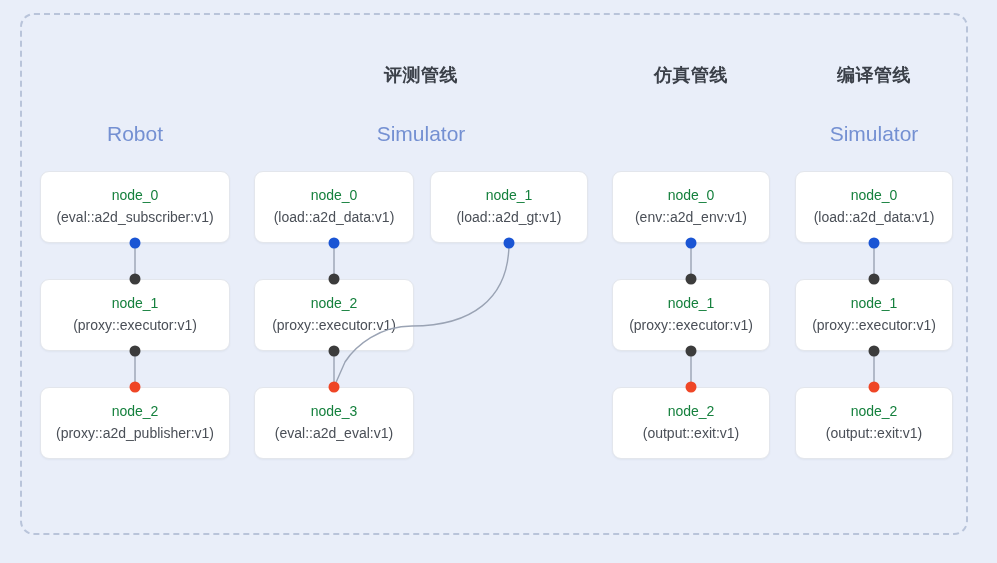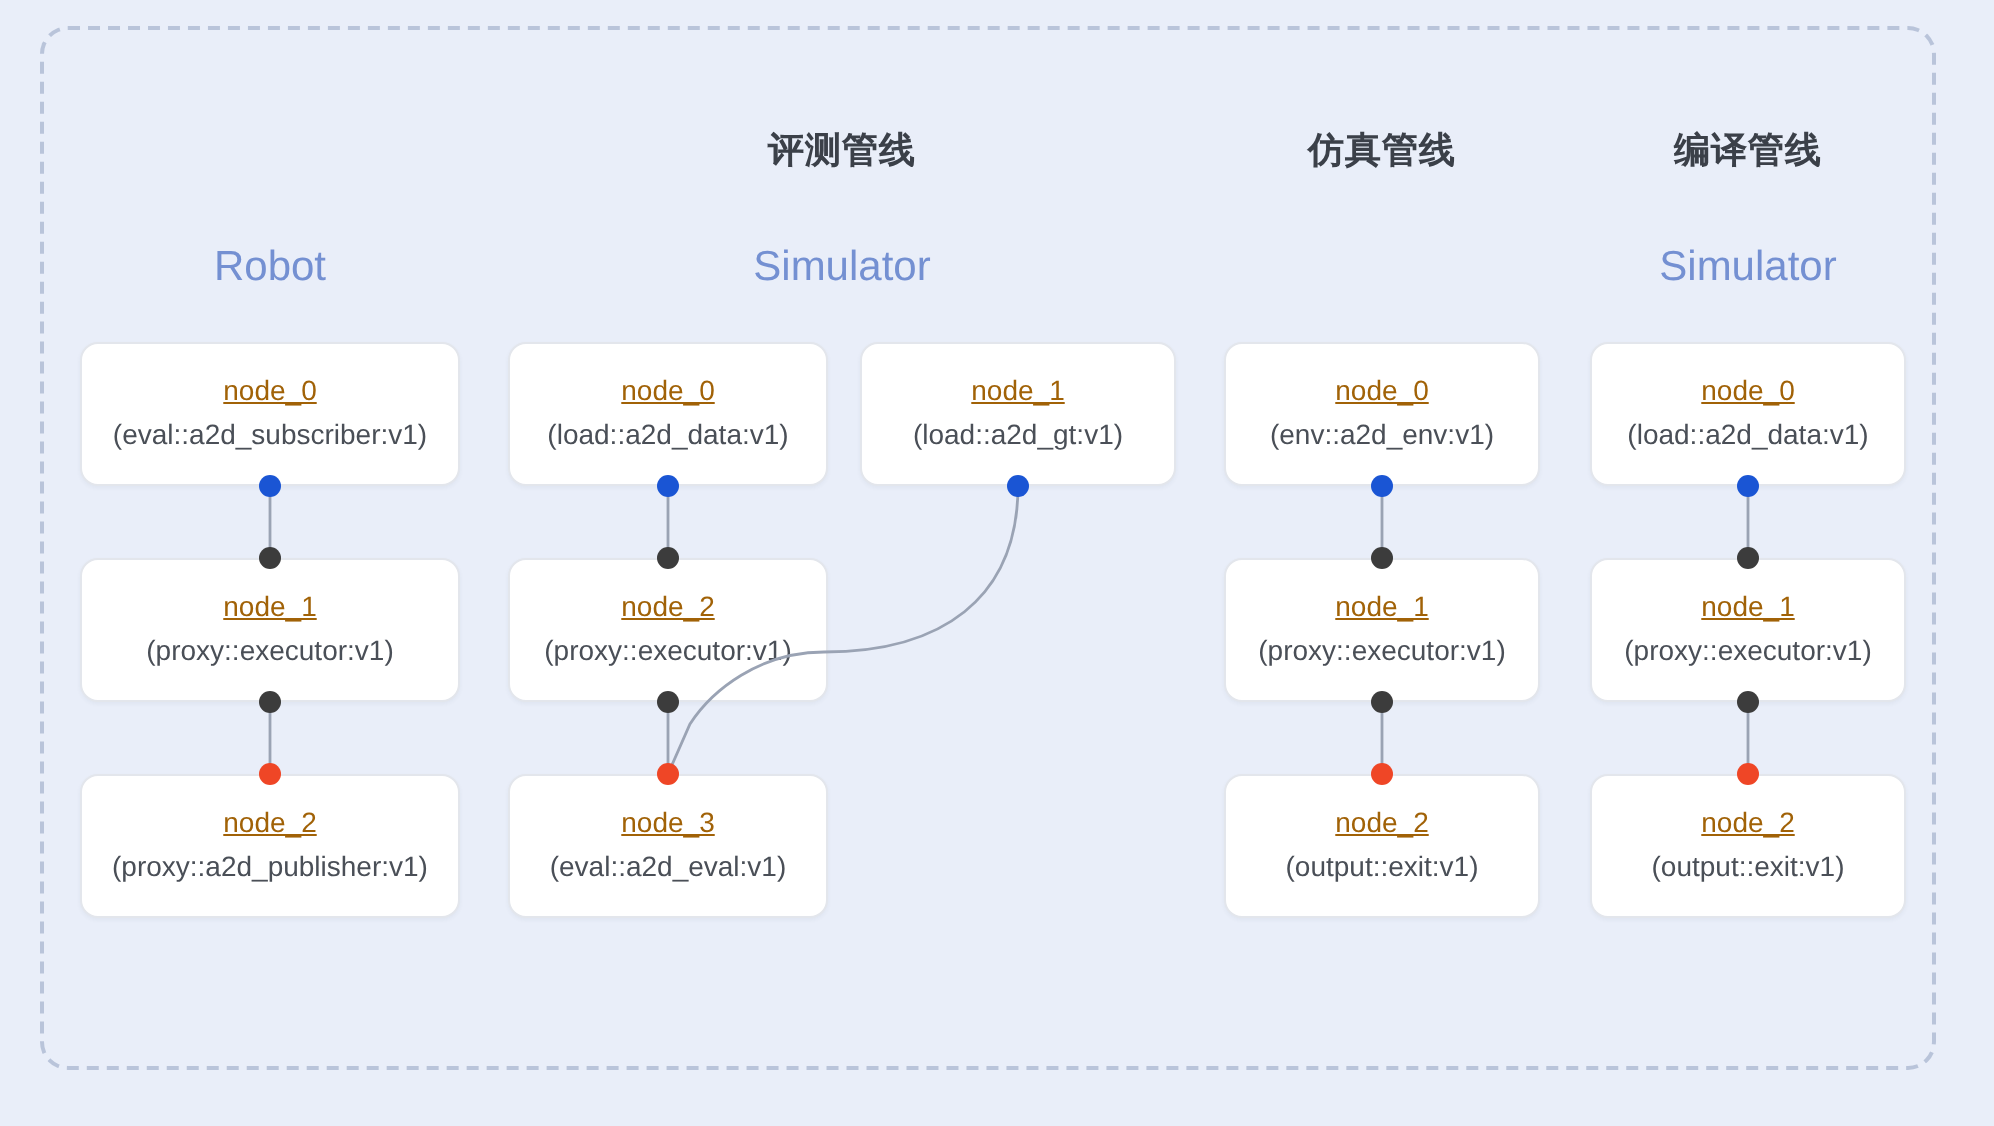--- a/index.html
+++ b/index.html
@@ -67,23 +67,22 @@
     flex-direction: column;
     align-items: center;
     justify-content: center;
     text-align: center;
     color: #4a4f57;
     font-size: 14px;
     line-height: 1.55;
     padding: 0 6px;
   }
   .node .node-name {
-    color: #a16207;
+    color: #15803d;
     font-size: 14px;
-    text-decoration: underline;
   }
   .node .node-type {
     color: #4a4f57;
     font-size: 14px;
   }
 
   
   .port {
     position: absolute;
     width: 11px;

